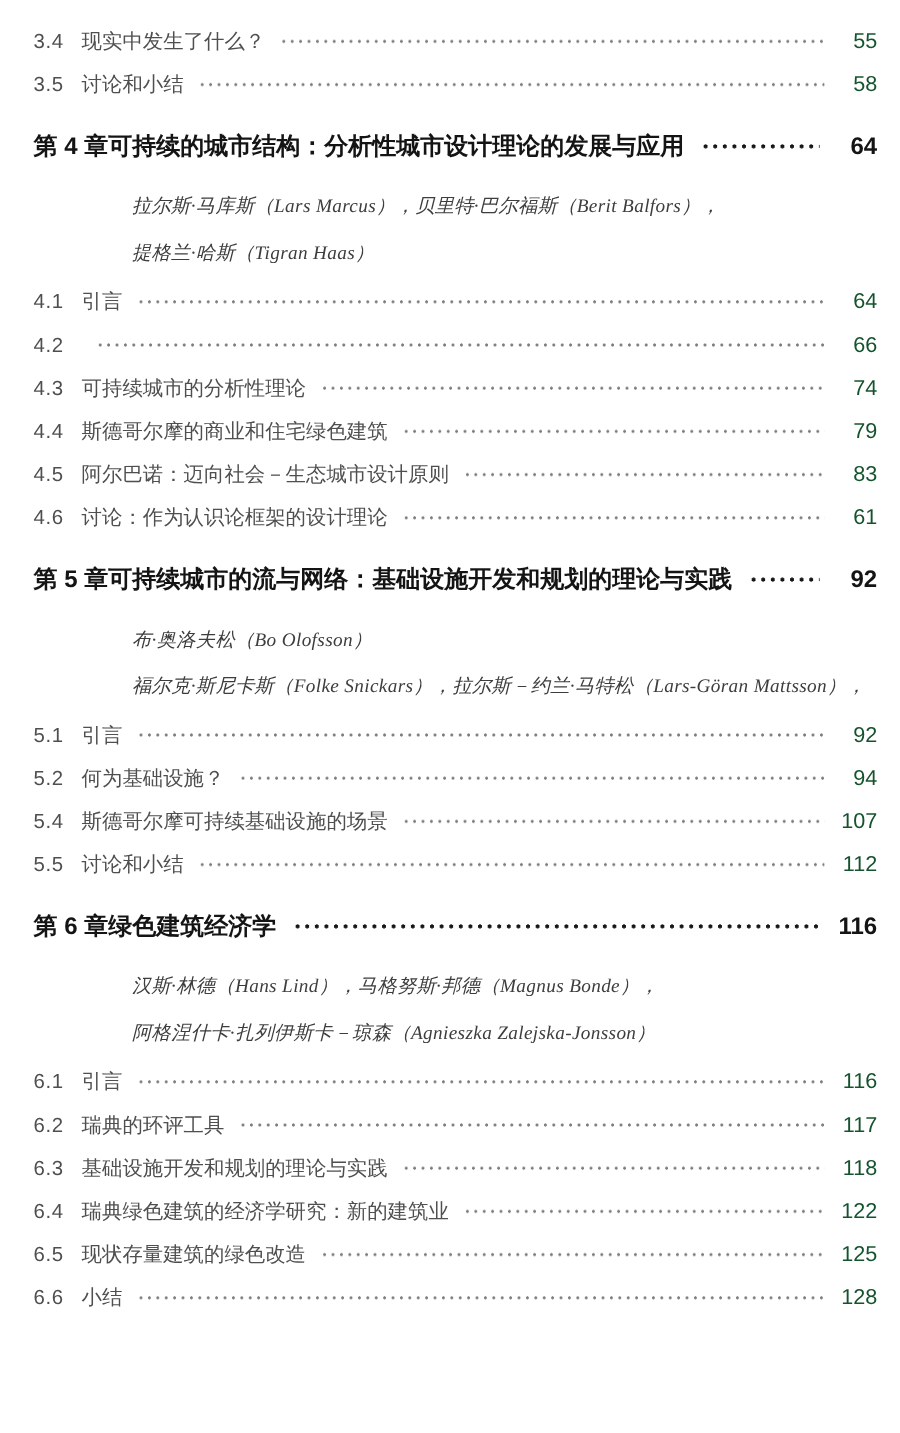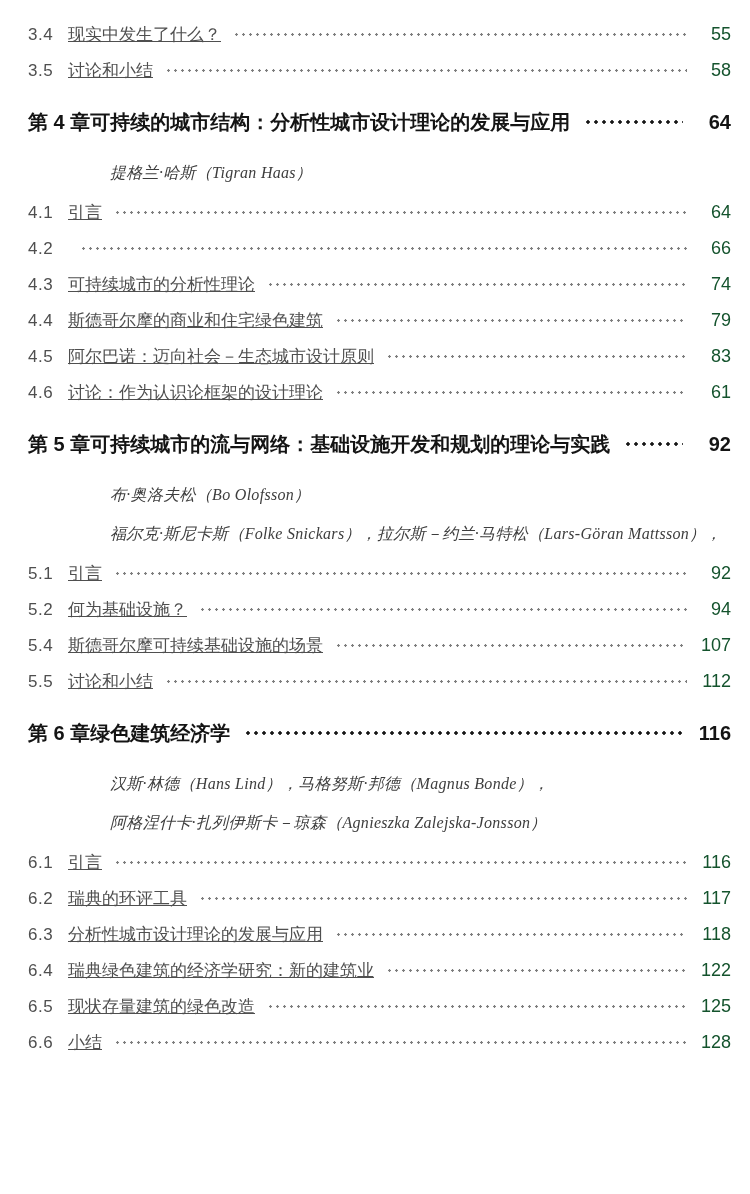--- a/index.html
+++ b/index.html
@@ -29,21 +29,21 @@
     line-height: 25px;
     margin-bottom: 11px;
     font-size: 17px;
     color: #4f4f4f;
   }
   .num {
     flex: none;
     width: 40px;
     letter-spacing: 0.5px;
   }
-  .title { flex: none; text-decoration: underline; }
+  .title { flex: none; }
   .leader {
     flex: 1 1 auto;
     align-self: center;
     height: 3px;
     margin: 0 10px 0 12px;
     background-image: radial-gradient(circle, #7d7d7d 1.05px, transparent 1.45px);
     background-size: 7px 3px;
     background-repeat: repeat-x;
     background-position: left center;
   }
@@ -117,20 +117,21 @@
     </div>
   <div id="chapters">
       <section class="chapter">
     <div class="chapter-heading">
       <span class="ch-label">第 4 章</span>
       <span class="ch-title">可持续的城市结构：分析性城市设计理论的发展与应用</span>
       <span class="leader leader-bold"></span>
       <span class="ch-page">64</span>
     </div>
     <div class="authors">
+          <p class="author-line">拉尔斯·马库斯（Lars Marcus），贝里特·巴尔福斯（Berit Balfors），</p>
           <p class="author-line">提格兰·哈斯（Tigran Haas）</p>
         </div>
     <div class="sections">
           <div class="toc-row">
     <span class="num">4.1</span>
     <span class="title">引言</span>
     <span class="leader"></span>
     <span class="pagenum">64</span>
   </div>
           <div class="toc-row">
@@ -221,21 +222,21 @@
     <span class="pagenum">116</span>
   </div>
           <div class="toc-row">
     <span class="num">6.2</span>
     <span class="title">瑞典的环评工具</span>
     <span class="leader"></span>
     <span class="pagenum">117</span>
   </div>
           <div class="toc-row">
     <span class="num">6.3</span>
-    <span class="title">分析性城市设计理论的发展与应用</span>
+    <span class="title">基础设施开发和规划的理论与实践</span>
     <span class="leader"></span>
     <span class="pagenum">118</span>
   </div>
           <div class="toc-row">
     <span class="num">6.4</span>
     <span class="title">瑞典绿色建筑的经济学研究：新的建筑业</span>
     <span class="leader"></span>
     <span class="pagenum">122</span>
   </div>
           <div class="toc-row">

